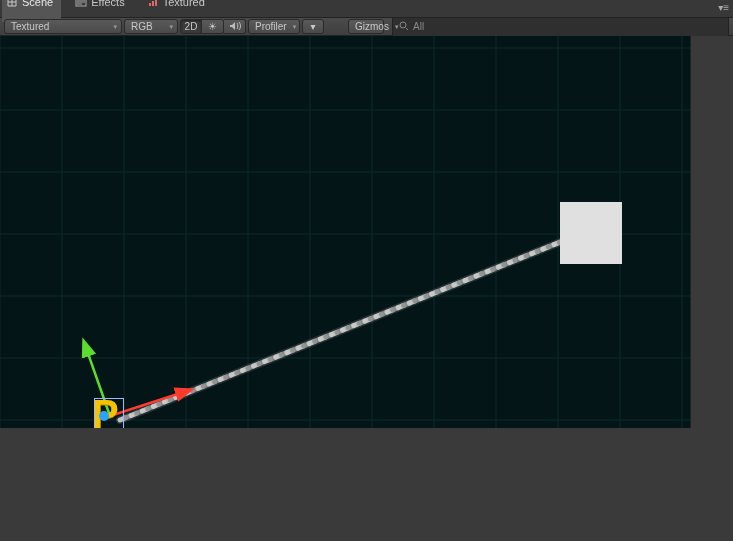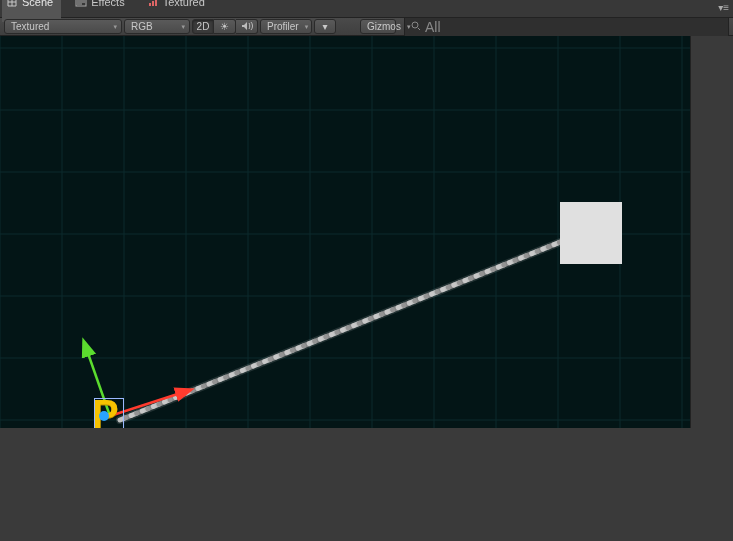--- a/index.html
+++ b/index.html
@@ -87,21 +87,21 @@
     flex: 1;
     margin-left: 6px;
     background: #2f2f2f;
     border: 1px solid #222;
     border-radius: 8px;
     height: 14px;
     display: flex;
     align-items: center;
     padding: 16px 6px;
     gap: 4px;
-    font-size: 14px;
+    font-size: 10px;
     color: #888;
   }
   .search .mag { font-size: 10px; color: #777; }
   .viewport {
     position: relative;
     width: 733px;
     height: 505px; 
     background: #3a3a3a;
   }
   .scene-bg {
@@ -182,21 +182,21 @@
     <span>Textured</span>
   </div>
   <div class="tabbar-menu">▾≡</div>
 </div>
 
 <div class="toolbar">
   <div class="dd" style="width:118px">
     <span>Textured</span>
     <span class="caret">▾</span>
   </div>
-  <div class="dd" style="width:66px">
+  <div class="dd" style="width:54px">
     <span>RGB</span>
     <span class="caret">▾</span>
   </div>
   <div style="display:flex">
     <div class="tbtn sunken" style="border-top-right-radius:0;border-bottom-right-radius:0">
       <span>2D</span>
     </div>
     <div class="tbtn jr">
       <span>☀</span>
     </div>

